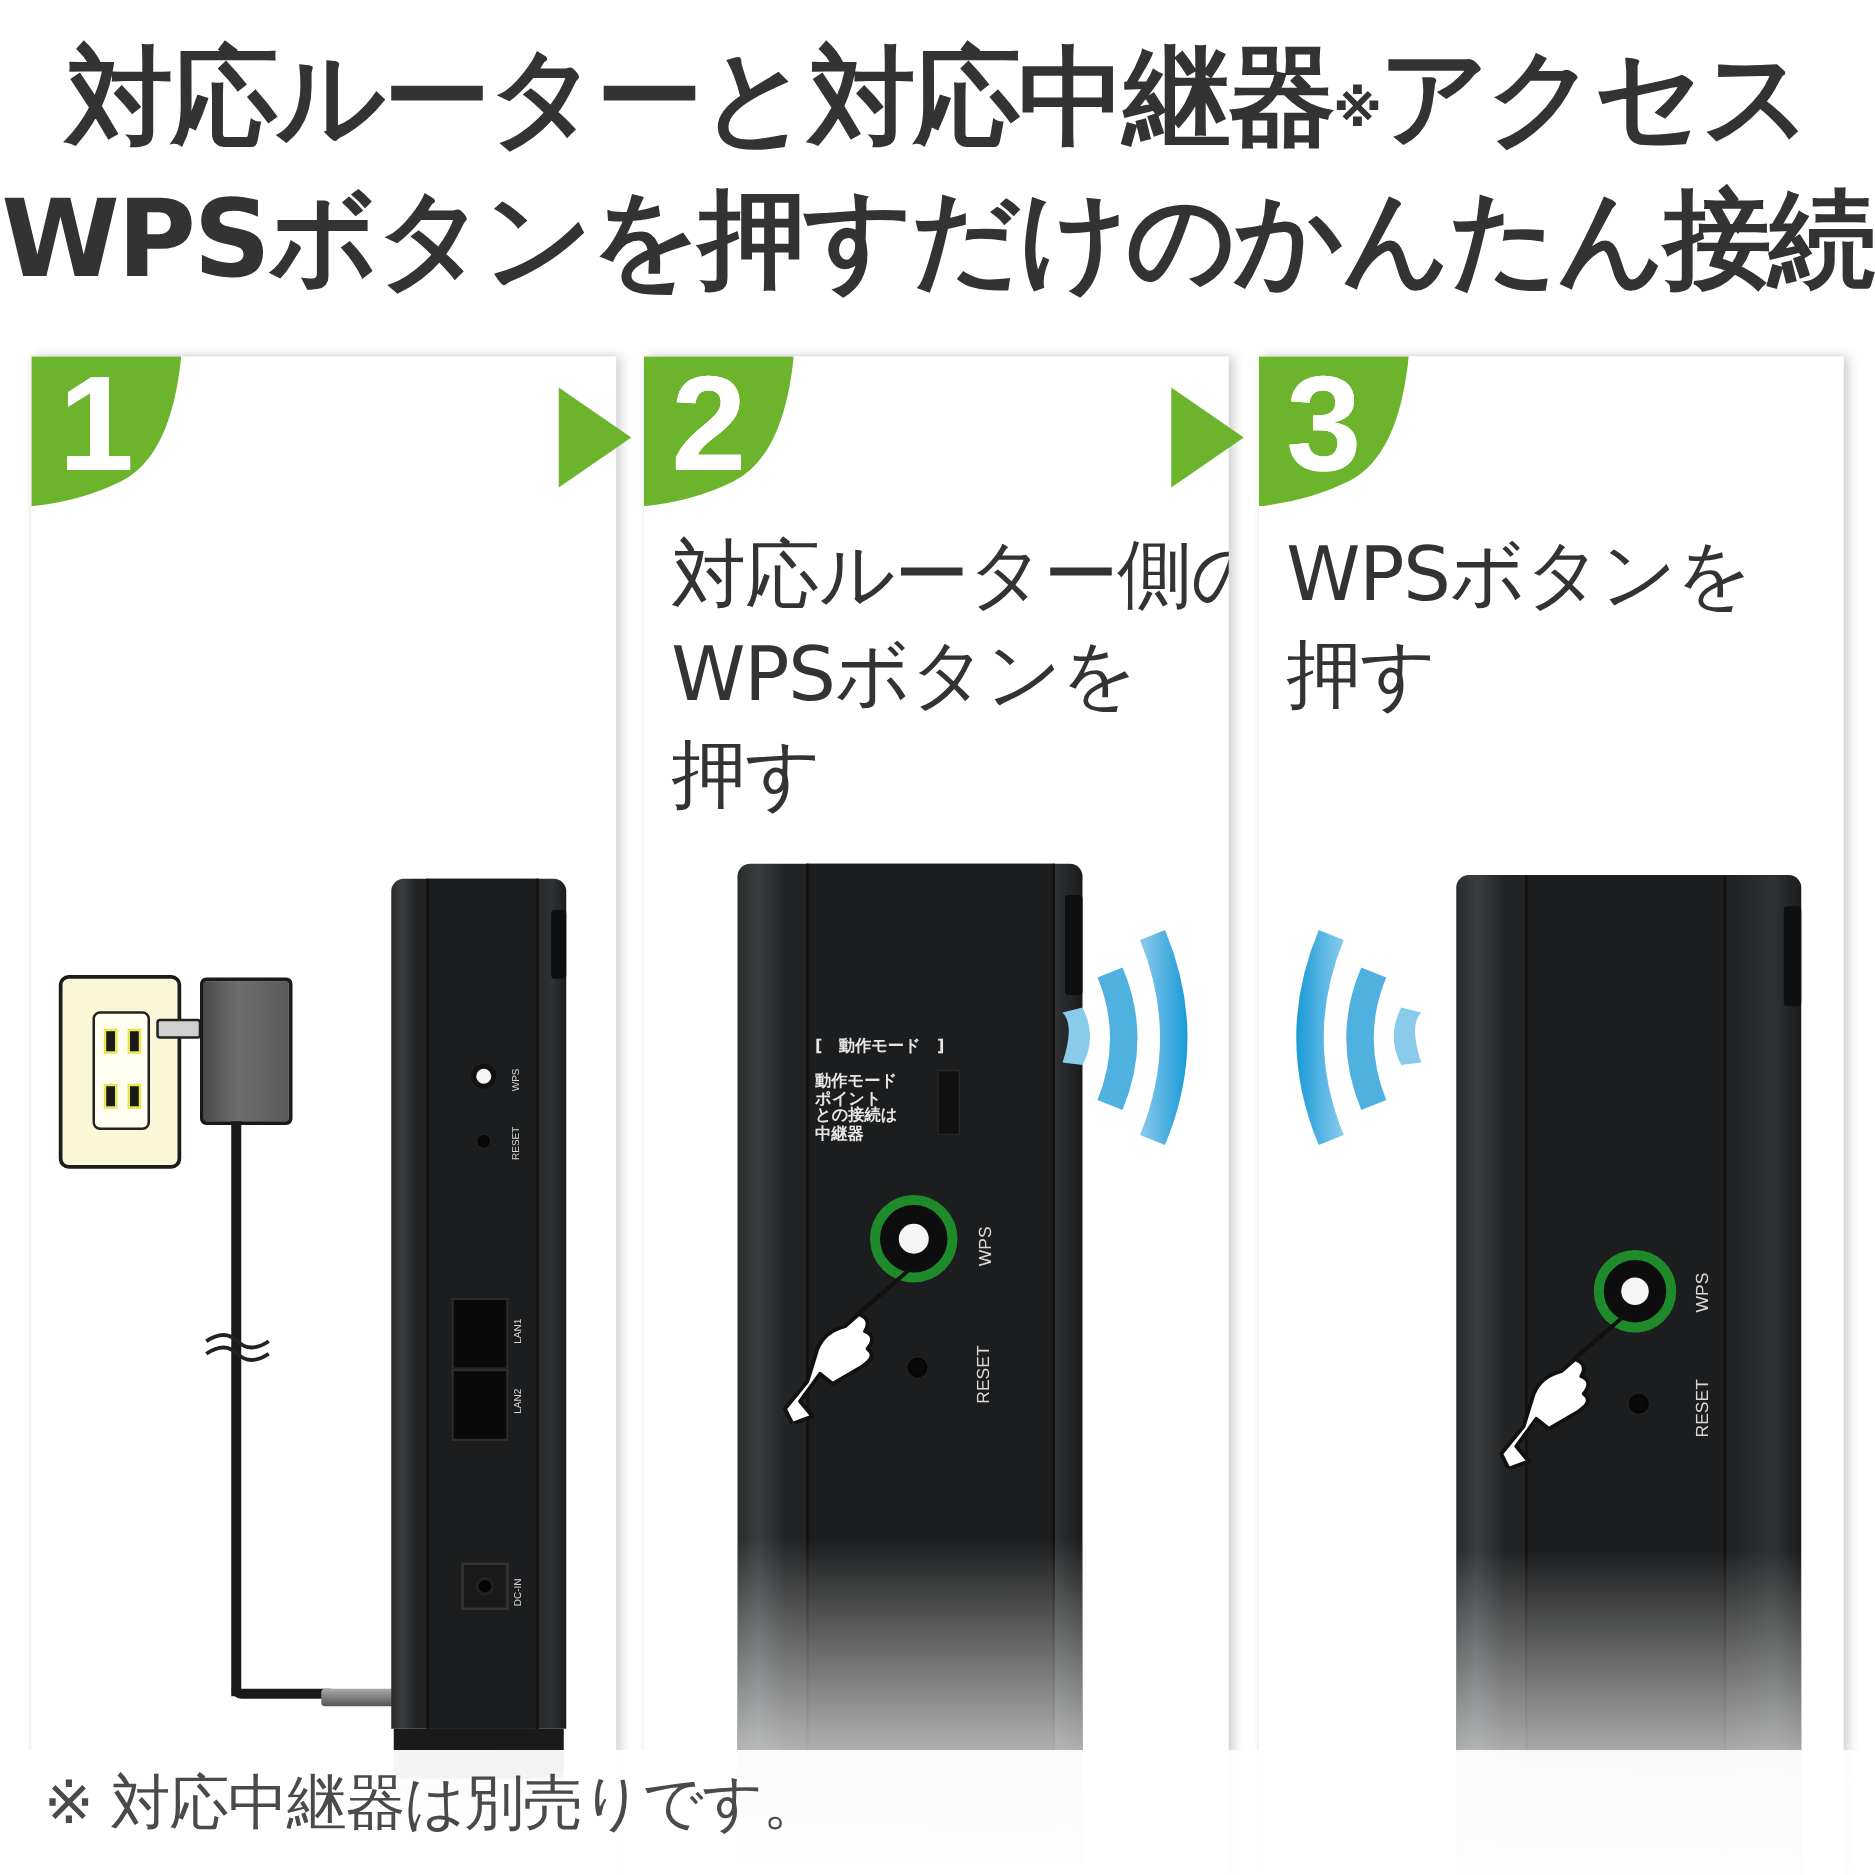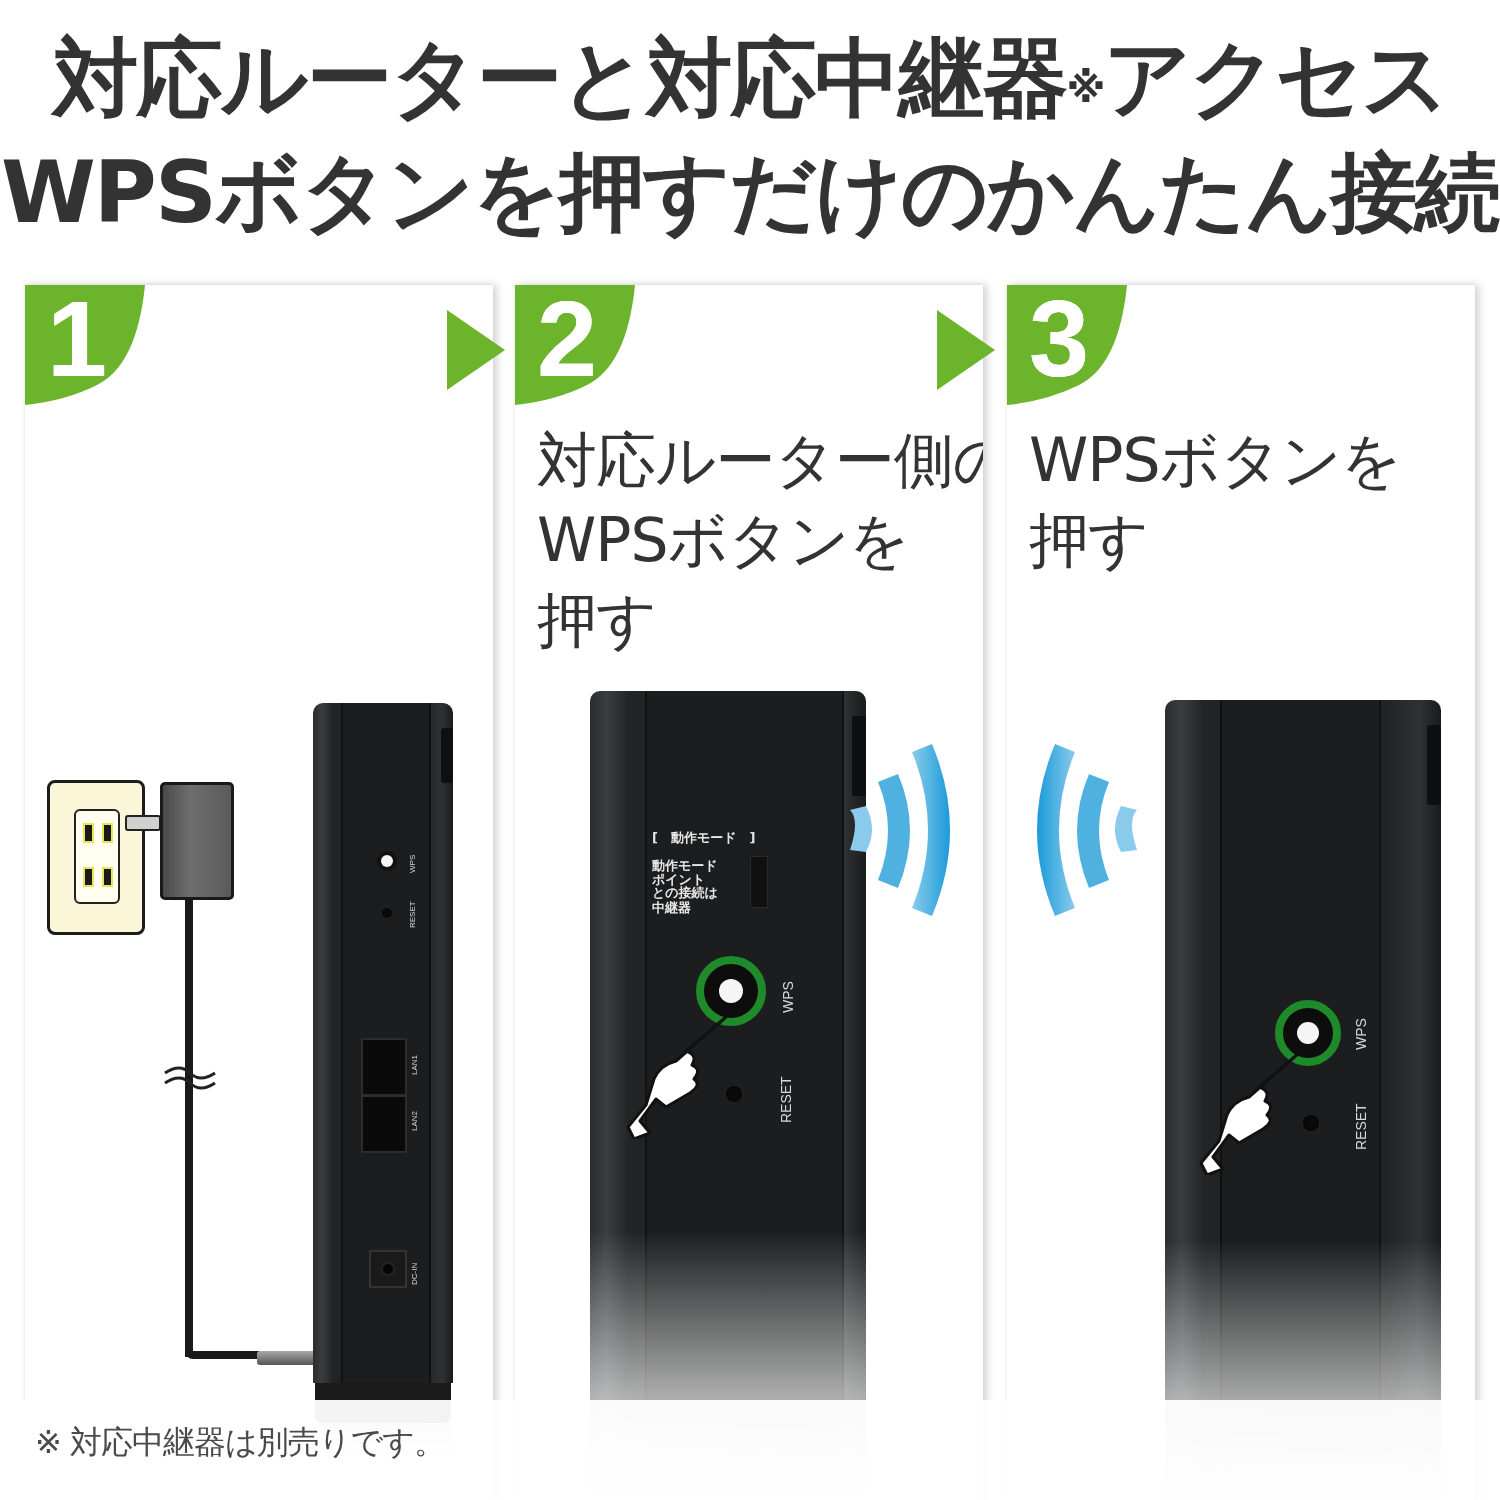--- a/index.html
+++ b/index.html
@@ -49,21 +49,21 @@
   .outlet { position: absolute; left: 22px; top: 495px; width: 98px; height: 155px; background: #fbf6d8; border: 3px solid #1c1c1c; border-radius: 8px; }
   .outlet .inner { position: absolute; left: 24px; top: 26px; width: 46px; height: 95px; background: #fffef0; border: 2px solid #222; border-radius: 6px; }
   .outlet .slot { position: absolute; width: 7px; height: 16px; background: #1a1a1a; box-shadow: 0 0 0 2px #e8e650; }
   .adapter { position: absolute; left: 135px; top: 497px; width: 74px; height: 118px; background: linear-gradient(90deg, #4a4a4a, #6e6e6e 40%, #5a5a5a); border: 3px solid #1a1a1a; border-radius: 5px; }
   .prong { position: absolute; left: 100px; top: 530px; width: 36px; height: 16px; background: #d0d0d0; border: 2px solid #222; border-radius: 3px; }
   .cable { position: absolute; background: #1a1a1a; }
 
   .wave { position: absolute; }
 
   .footnote { position: absolute; left: 0; top: 1400px; width: 1500px; height: 100px; background: linear-gradient(90deg, rgba(255,255,255,0.96) 0%, rgba(255,255,255,0.92) 100%); z-index: 10; }
-  .footnote span { position: absolute; left: 35px; top: 12px; font-size: 32px; line-height: 60px; color: #4a4a4a; letter-spacing: -1px; white-space: nowrap; }
+  .footnote span { position: absolute; left: 35px; top: 12px; font-size: 48px; line-height: 60px; color: #4a4a4a; letter-spacing: -1px; white-space: nowrap; }
 
   .hand { position: absolute; z-index: 4; }
 </style>
 </head>
 <body>
 
 <div class="headline">
   <div class="l1"><span>対応ルーターと対応中継器</span><sup>※</sup><span>アクセス</span></div>
   <div class="l2">WPSボタンを押すだけのかんたん接続</div>
 </div>

